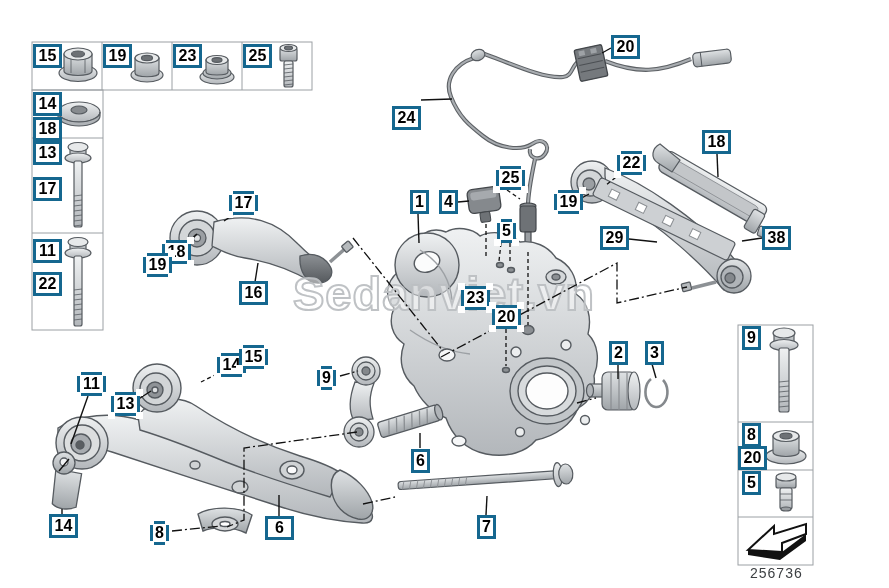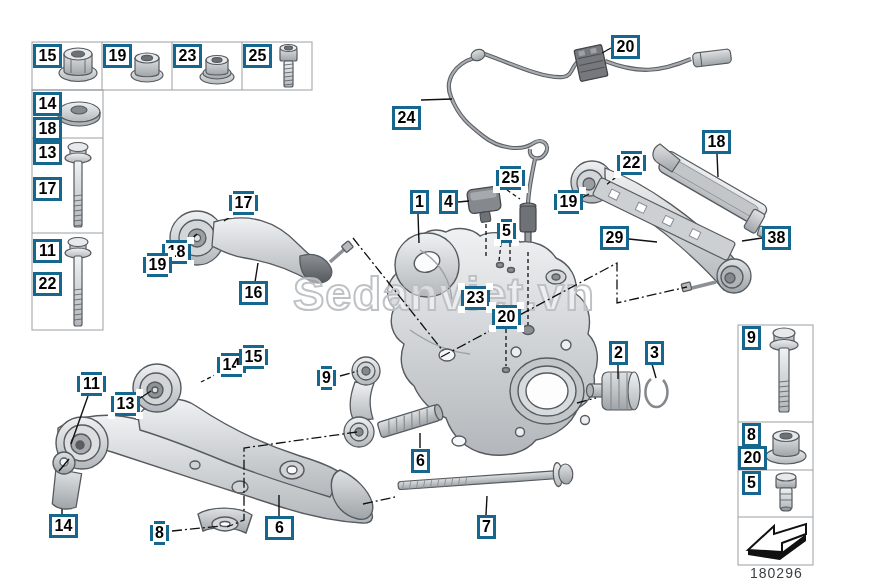--- a/index.html
+++ b/index.html
@@ -436,15 +436,15 @@
 <div class="callout c2 notched" style="left:229px;top:191px">17</div>
 <div class="callout c2 notched" style="left:162px;top:240px">18</div>
 <div class="callout c2 notched" style="left:143px;top:253px">19</div>
 <div class="callout c1 notched" style="left:317px;top:366px">9</div>
 <div class="callout c2 notched" style="left:77px;top:372px">11</div>
 <div class="callout c2 notched" style="left:111px;top:392px">13</div>
 <div class="callout c2 notched" style="left:217px;top:353px">14</div>
 <div class="callout c2 notched" style="left:239px;top:345px">15</div>
 <div class="callout c1 notched" style="left:150px;top:521px">8</div>
 
-<div class="drawno">180296</div>
+<div class="drawno">256736</div>
 
 </div>
 
 </body></html>

